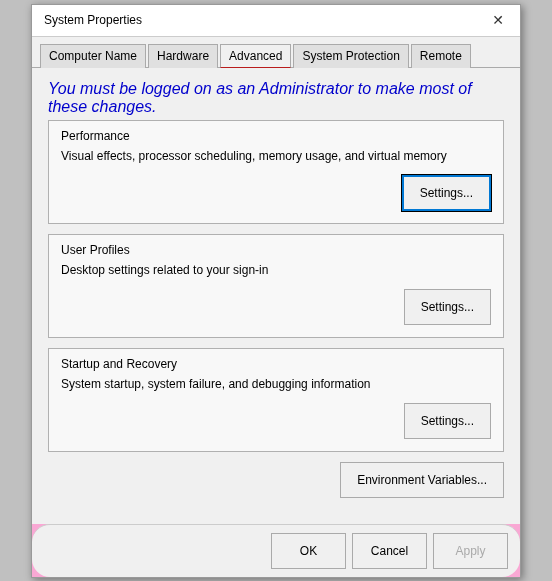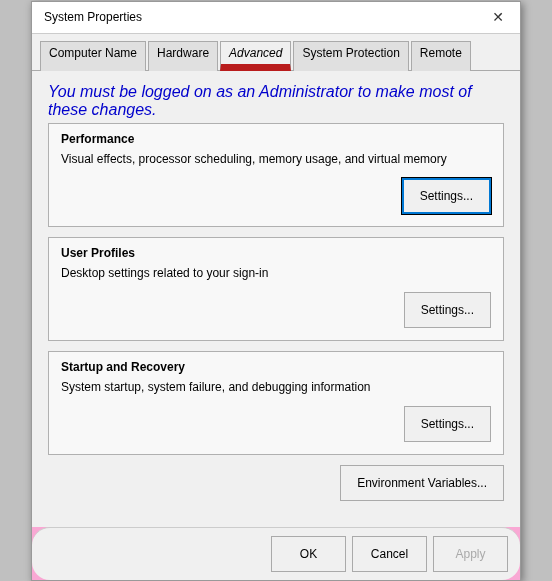--- a/index.html
+++ b/index.html
@@ -70,24 +70,23 @@
       border: 1px solid #aaa;
       border-bottom: none;
       background: #e0e0e0;
       color: #000;
       position: relative;
       bottom: -1px;
     }
 
     .tab.active {
       background: #f0f0f0;
-      border-bottom: 7px solid #b91c1c;
+      border-bottom: 1px solid #b91c1c;
       z-index: 1;
       font-weight: normal;
-      font-style: italic;
     }
 
     .content {
       padding: 12px 16px;
       background: #f0f0f0;
     }
 
     .info-text {
       color: #0000cc;
       font-size: 16px;
@@ -99,21 +98,21 @@
       border: 1px solid #b0b0b0;
       margin-bottom: 10px;
       background: #f8f8f8;
       padding: 8px 12px 12px 12px;
       position: relative;
     }
 
     .section-label {
       font-size: 12px;
       color: #000;
-      font-weight: bold;
+      font-weight: normal;
       margin-bottom: 6px;
     }
 
     .section-desc {
       font-size: 12px;
       color: #000;
       margin-bottom: 12px;
     }
 
     .section-btn-row {

